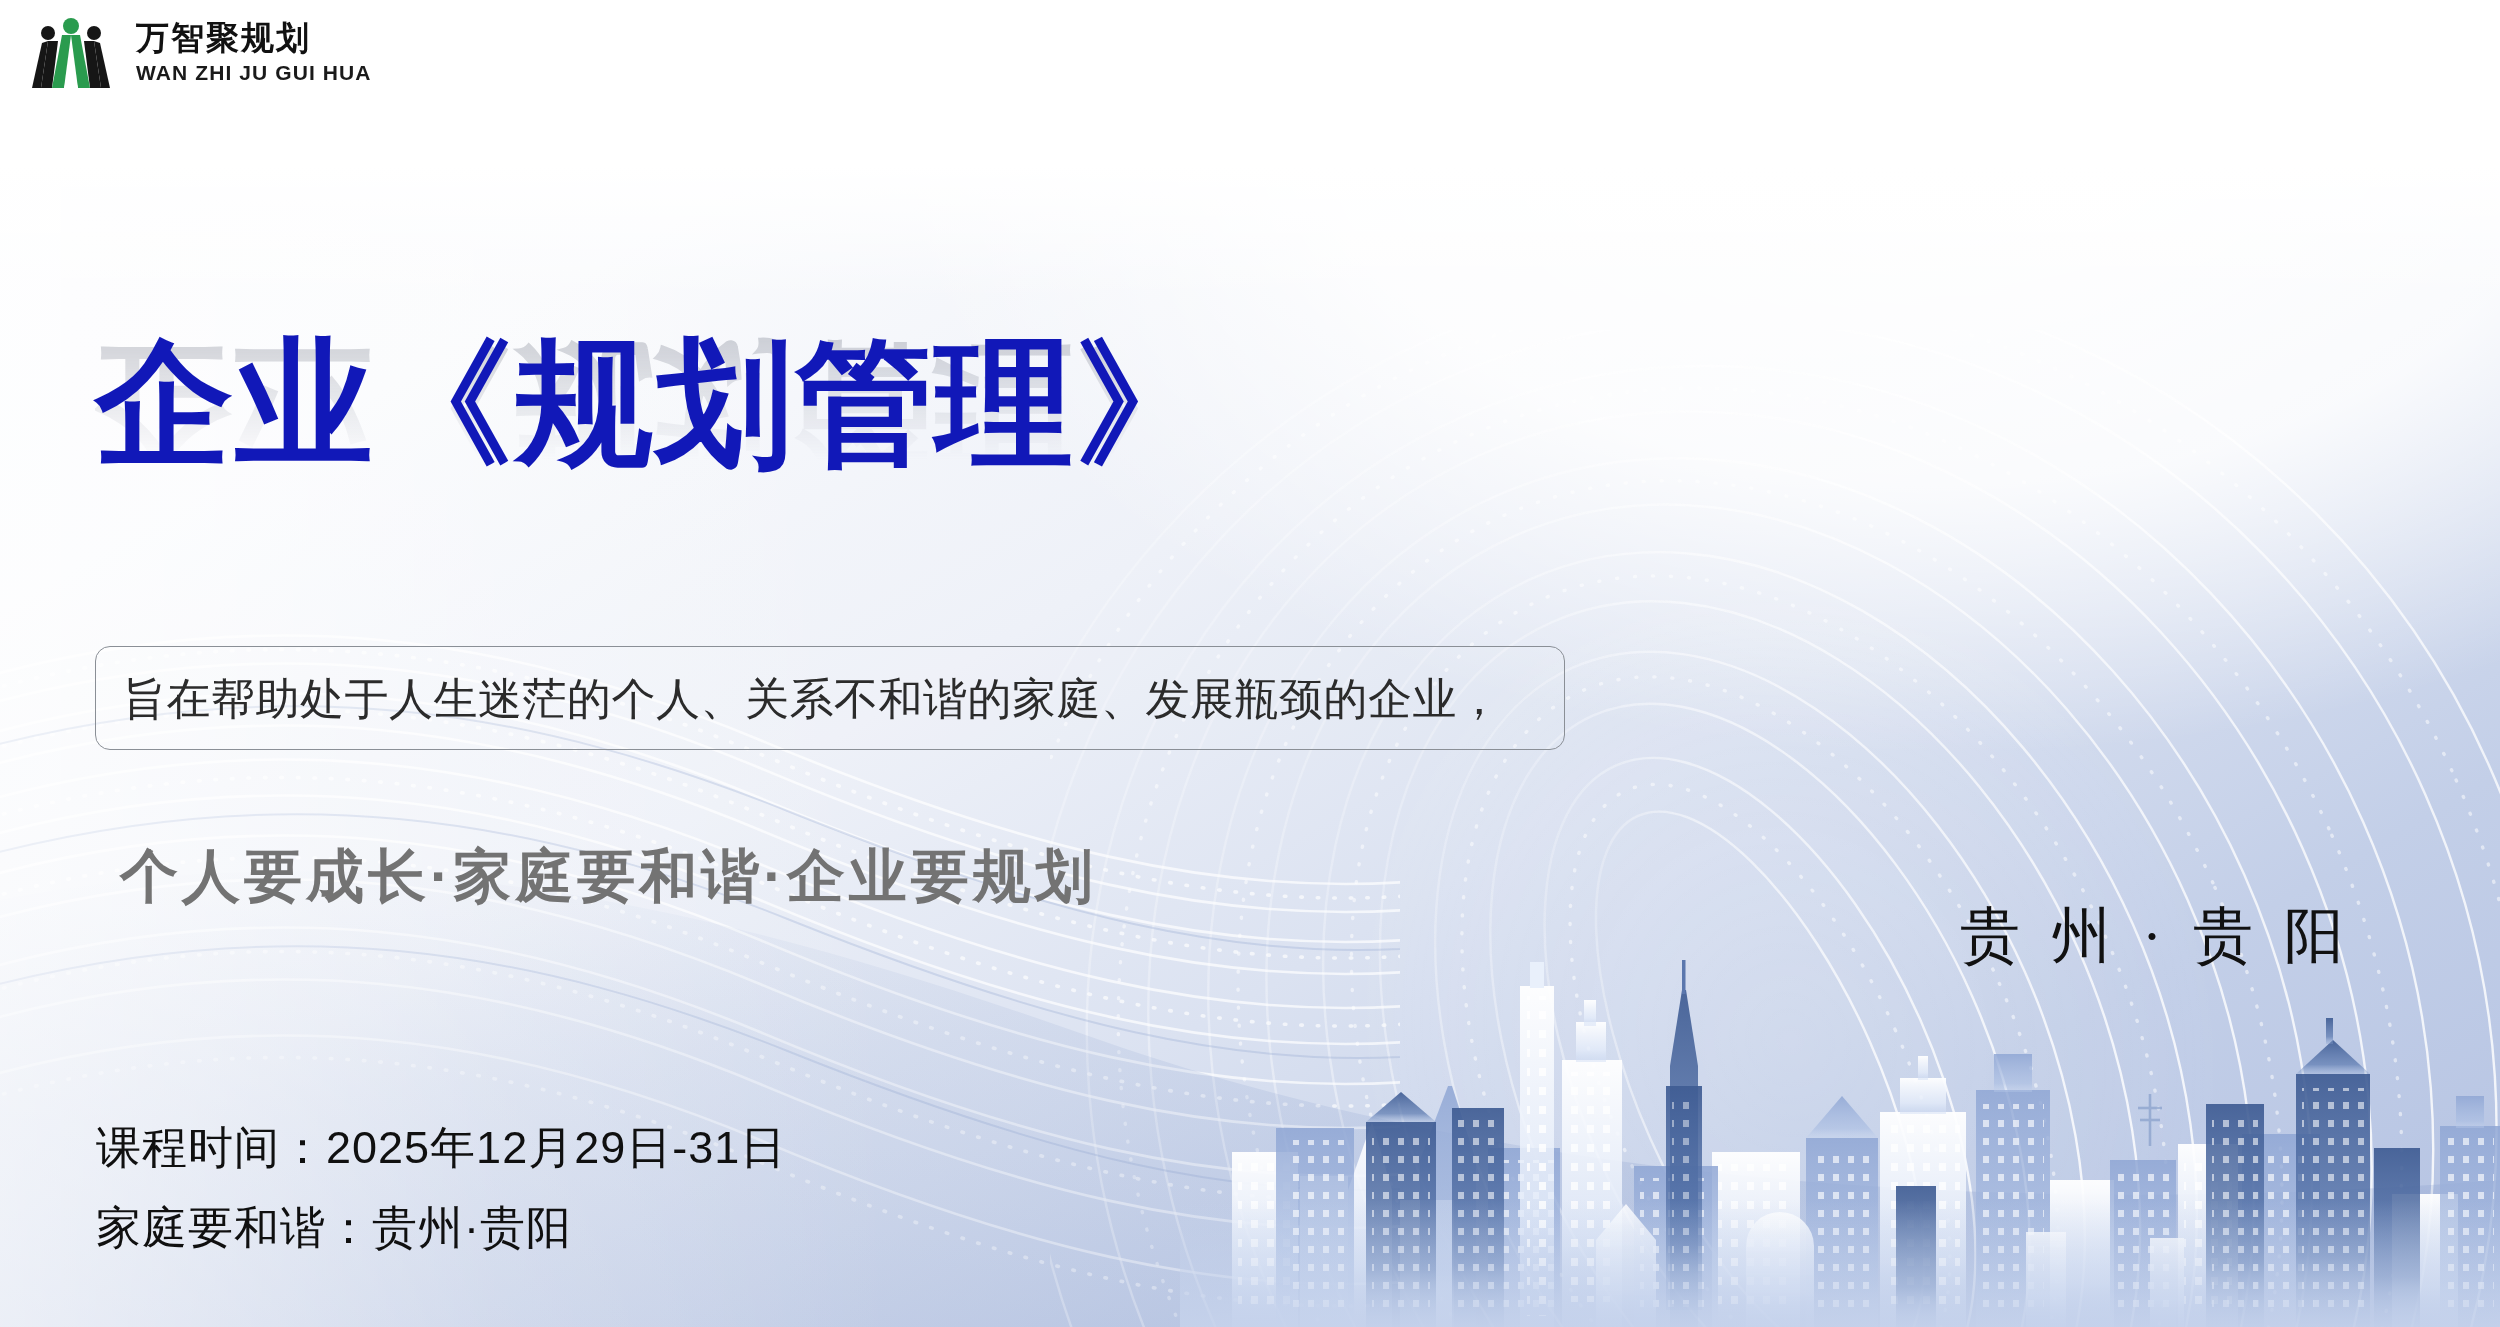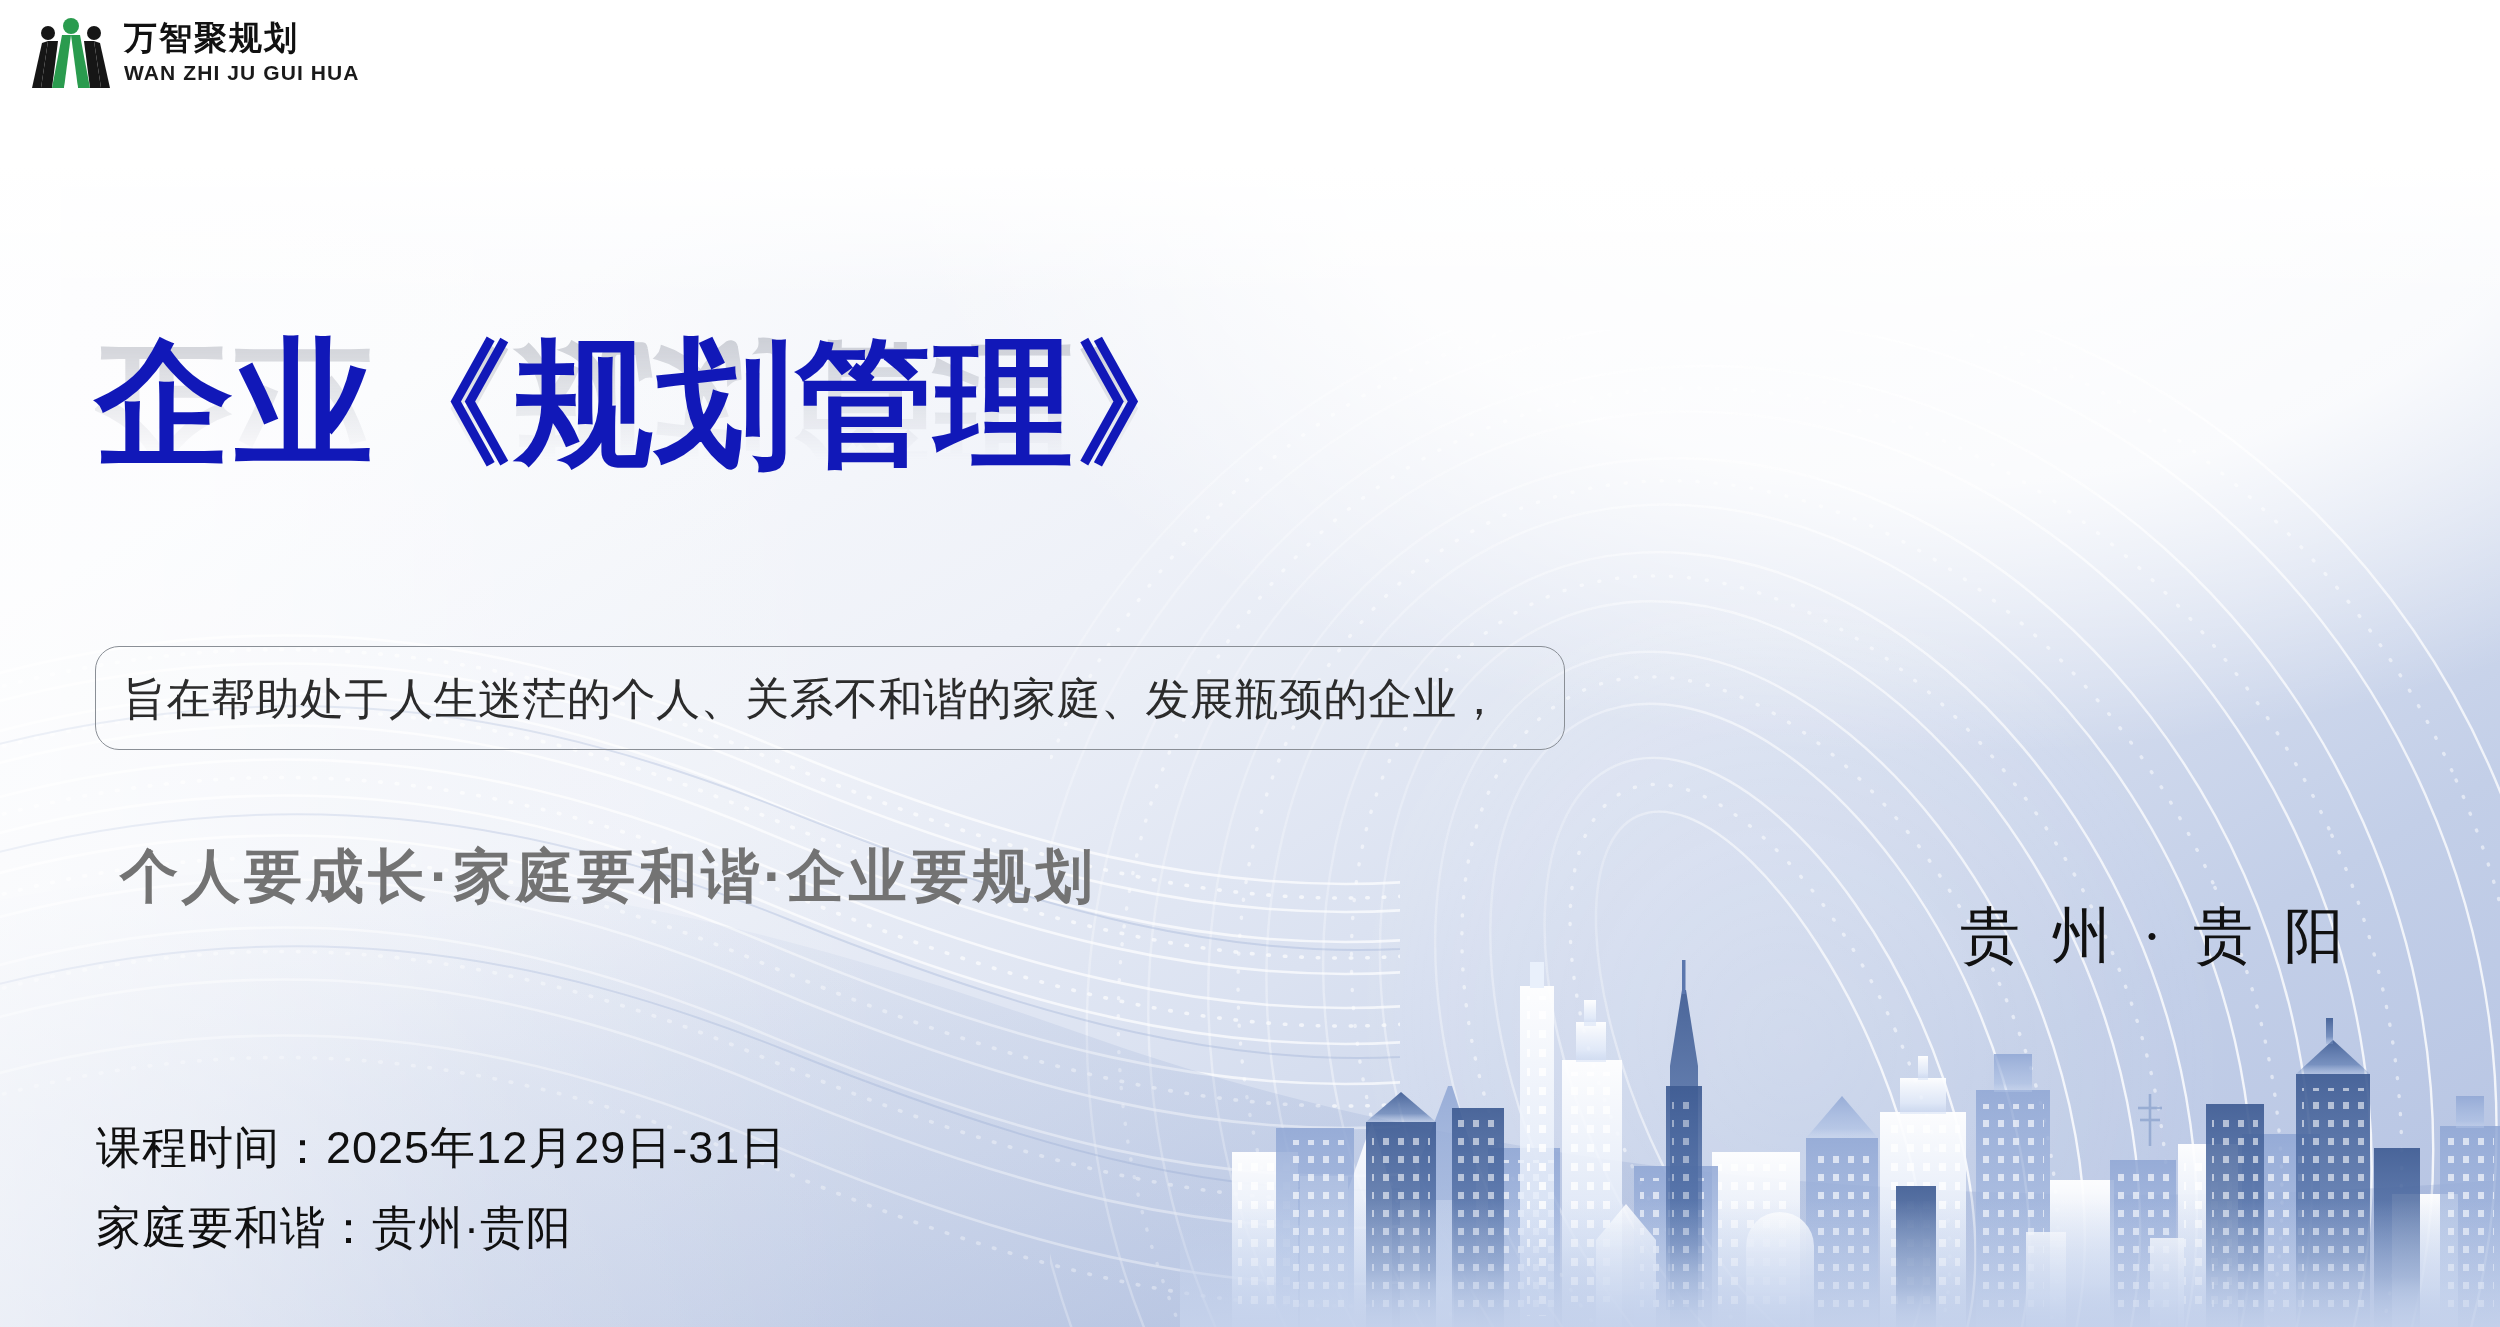--- a/index.html
+++ b/index.html
@@ -45,21 +45,21 @@
     height: 1327px;
   }
 
   
   .logo {
     position: absolute;
     left: 32px;
     top: 16px;
     display: flex;
     align-items: center;
-    gap: 14px;
+    gap: 26px;
   }
   .logo-mark { width: 78px; height: 72px; display:block; }
   .logo-text { display: flex; flex-direction: column; line-height: 1; }
   .logo-cn {
     font-family: "Liberation Serif", "DejaVu Serif", serif;
     font-size: 33px;
     font-weight: 700;
     color: #111111;
     letter-spacing: 2px;
     white-space: nowrap;
@@ -113,21 +113,21 @@
 
   
   .desc-box {
     position: absolute;
     left: 95px;
     top: 646px;
     width: 1470px;
     box-sizing: border-box;
     padding: 20px 26px 18px 26px;
     border: 1.6px solid #8a8f96;
-    border-radius: 24px;
+    border-radius: 15px;
     background: rgba(255,255,255,0.06);
   }
   .desc-line {
     font-family: "Liberation Sans", "DejaVu Sans", sans-serif;
     font-size: 44px;
     line-height: 1.46;
     color: #2b2b2b;
     letter-spacing: 0.5px;
     white-space: nowrap;
   }

